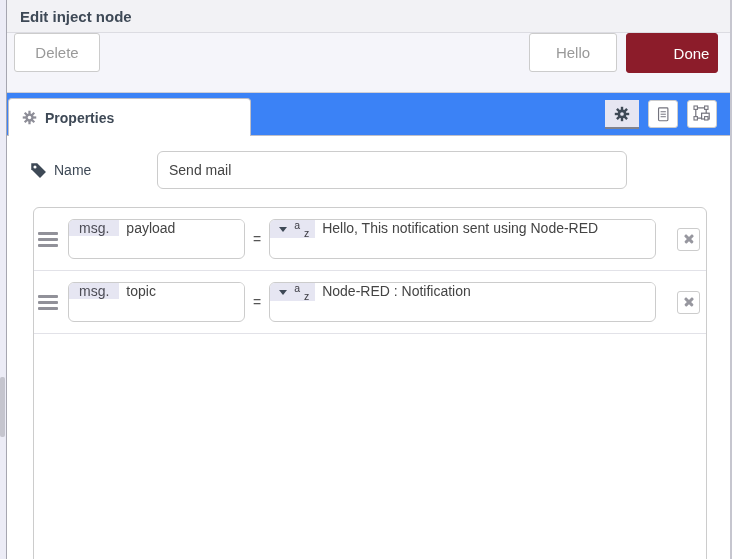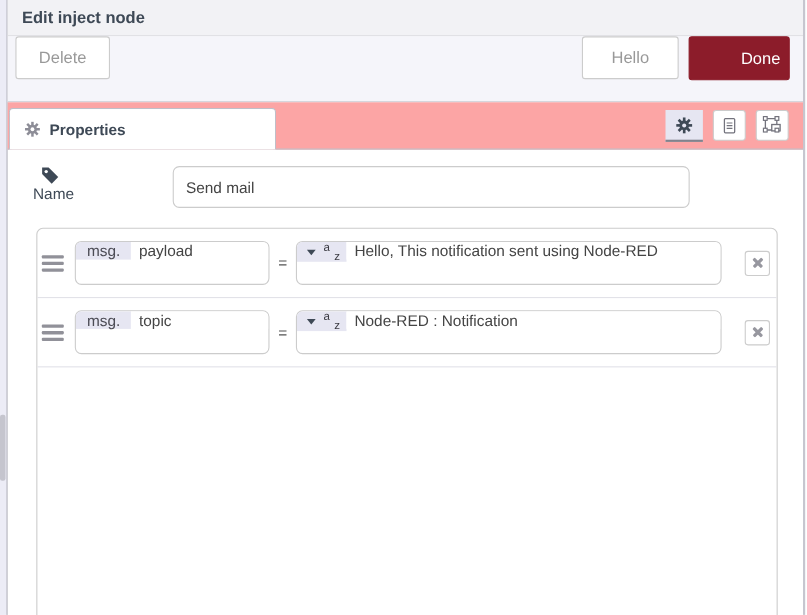--- a/index.html
+++ b/index.html
@@ -25,40 +25,40 @@
     display:flex; align-items:flex-start; padding:0 12px 0 7px; }
   .btn { height:39px; font-size:15px; border-radius:3px; cursor:pointer;
     font-family:inherit; }
   .btn.light { width:86px; background:#fff; border:1px solid #ccc; color:#999; }
   .btn.cancel { width:88px; }
   .btn.primary { width:92px; height:40px; background:#8c1c2a; border:1px solid #8c1c2a;
     color:#fff; margin-left:9px;padding-left:39px; }
   .spacer { flex:1; }
 
   
-  .tab-bar { position:relative; height:43px; background:#fca5a5; }
+  .tab-bar { position:relative; height:43px; background:#3b82f6; }
   .tab-underline { position:absolute; left:0; right:0; bottom:0; height:1px;
     background:#bfbfc8; z-index:1; }
   .tab { position:absolute; left:1px; top:5px; width:243px; height:38px; z-index:2;
     background:#fff; border:1px solid #bfbfc8; border-bottom:none;
     border-radius:4px 4px 0 0; display:flex; align-items:center; padding-left:13px;
     cursor:pointer; }
   .tab .icon { display:inline-flex; margin-right:8px; }
   .tab span.lbl { font-size:14px; font-weight:700; color:#3e4956; }
   .tab-buttons { position:absolute; top:7px; right:13px; z-index:2;
     display:flex; gap:9px; align-items:flex-start; }
   .tbtn { background:#fff; border:1px solid #ccc; border-radius:3px; width:30px;
     height:28px; display:flex; align-items:center; justify-content:center;
     cursor:pointer; padding:0; }
   .tbtn.active { width:34px; height:29px; background:#e6e6f2; border:none;
     border-bottom:2px solid #82828c; border-radius:0; }
 
   
   .name-row { position:absolute; left:23px; top:151px; height:38px;
-    display:flex; align-items:center;flex-direction:column; }
+    display:flex; align-items:center; }
   .name-row .tag { display:inline-flex; margin-right:7px; }
   .name-row label { font-size:14px; color:#3e4956; }
   .name-input { position:absolute; left:150px; top:151px; width:470px; height:38px;
     border:1px solid #ccc; border-radius:6px; padding:0 11px; font-size:14px;
     color:#444; font-family:inherit; outline:none; background:#fff; }
 
   .props-list { position:absolute; left:26px; top:207px; width:674px; bottom:-6px;
     border:1px solid #ccc; border-radius:6px 6px 0 0; background:#fff; }
   .prop-row { height:63px; border-bottom:1px solid #e2e2e8; display:flex;
     align-items:center; padding-left:4px; }

